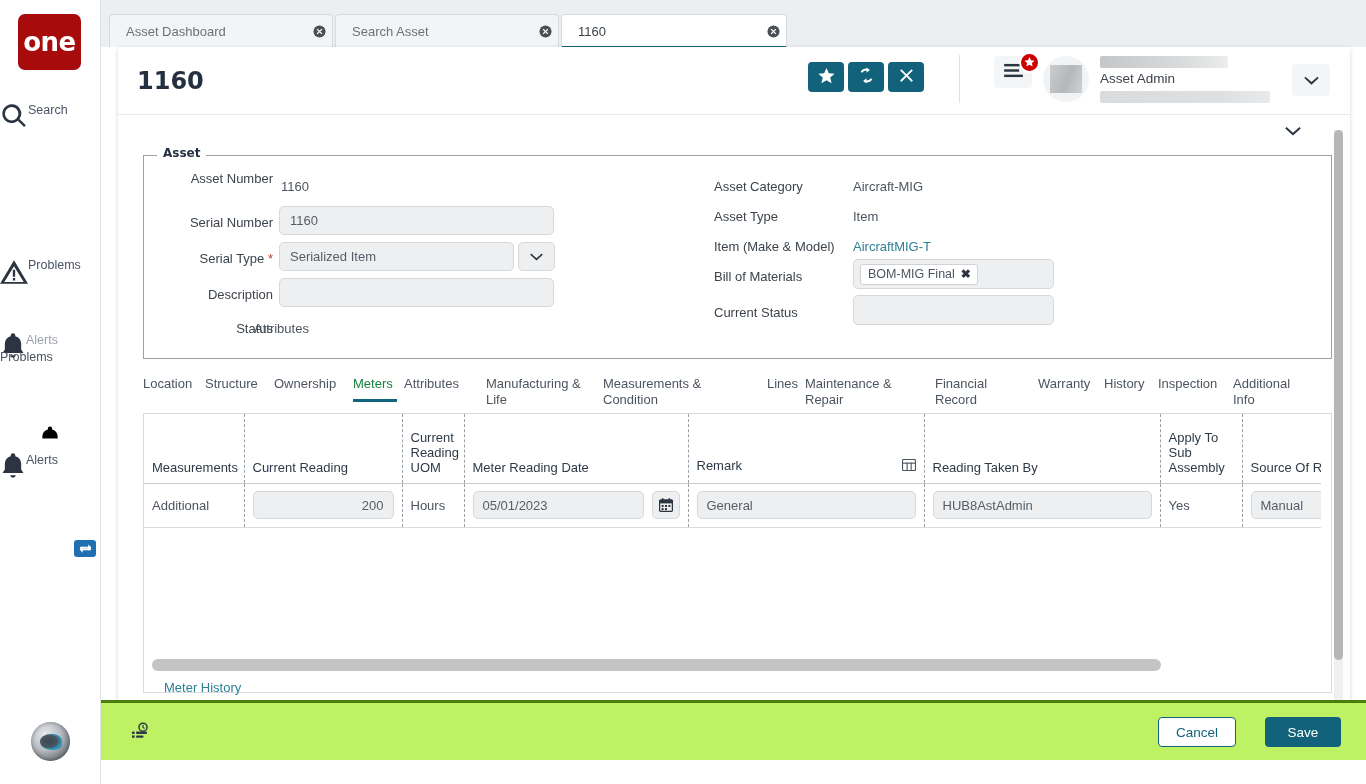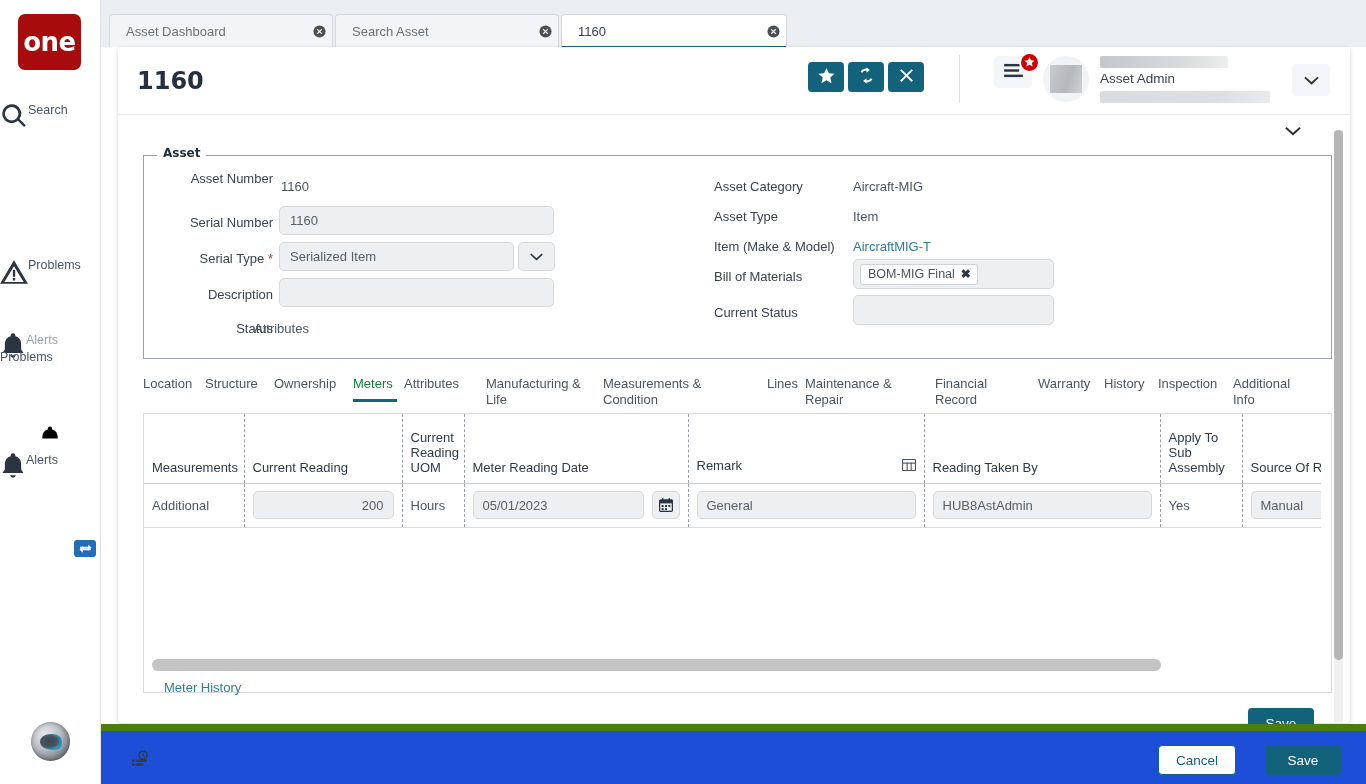--- a/index.html
+++ b/index.html
@@ -277,22 +277,22 @@
     position: absolute; left: 1334px; top: 130px; width: 9px; height: 592px;
     background: #f0f0f0;
   }
   #panel-scroll .pthumb {
     position: absolute; left: 0; top: 0; width: 9px; height: 530px;
     background: #b6b6b6; border-radius: 5px;
   }
 
   
   #footer {
-    position: absolute; left: 101px; top: 724px; width: 1265px; height: 60px;
-    background: #1d4ed8; border-top: 7px solid #4d7c0f;
+    position: absolute; left: 101px; top: 700px; width: 1265px; height: 60px;
+    background: #bef264; border-top: 3px solid #4d7c0f;
   }
   #footer-icon { position: absolute; left: 30px; top: 18px; }
   #footer-icon svg { fill: #2e3a47; }
   #cancel-btn {
     position: absolute; left: 1057px; top: 14px; width: 78px; height: 30px;
     background: #ffffff; border: 1px solid #11627a; color: #11627a;
     border-radius: 4px; font-size: 13.5px;
     display:flex; align-items:center; justify-content:center; cursor:pointer;
     font-family:"Liberation Sans", sans-serif;
   }

